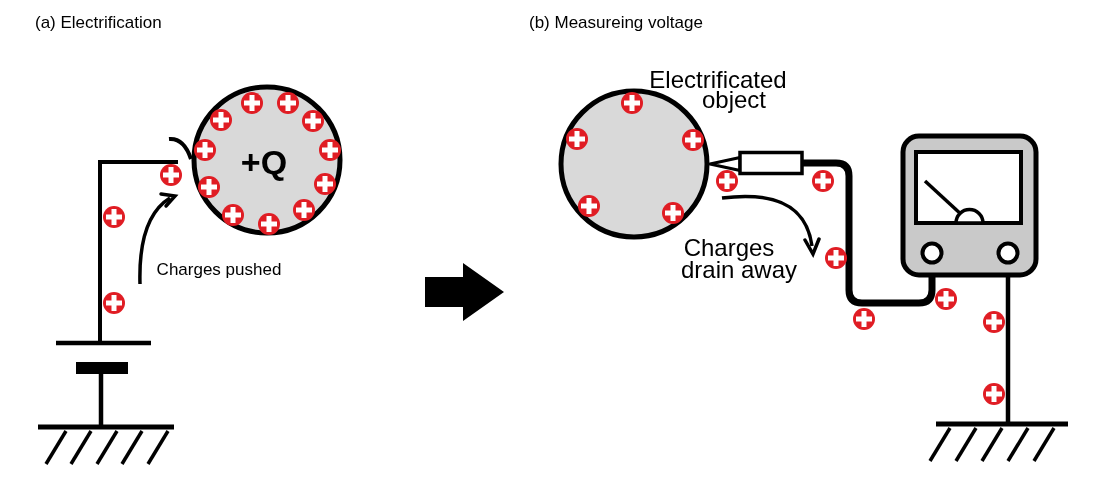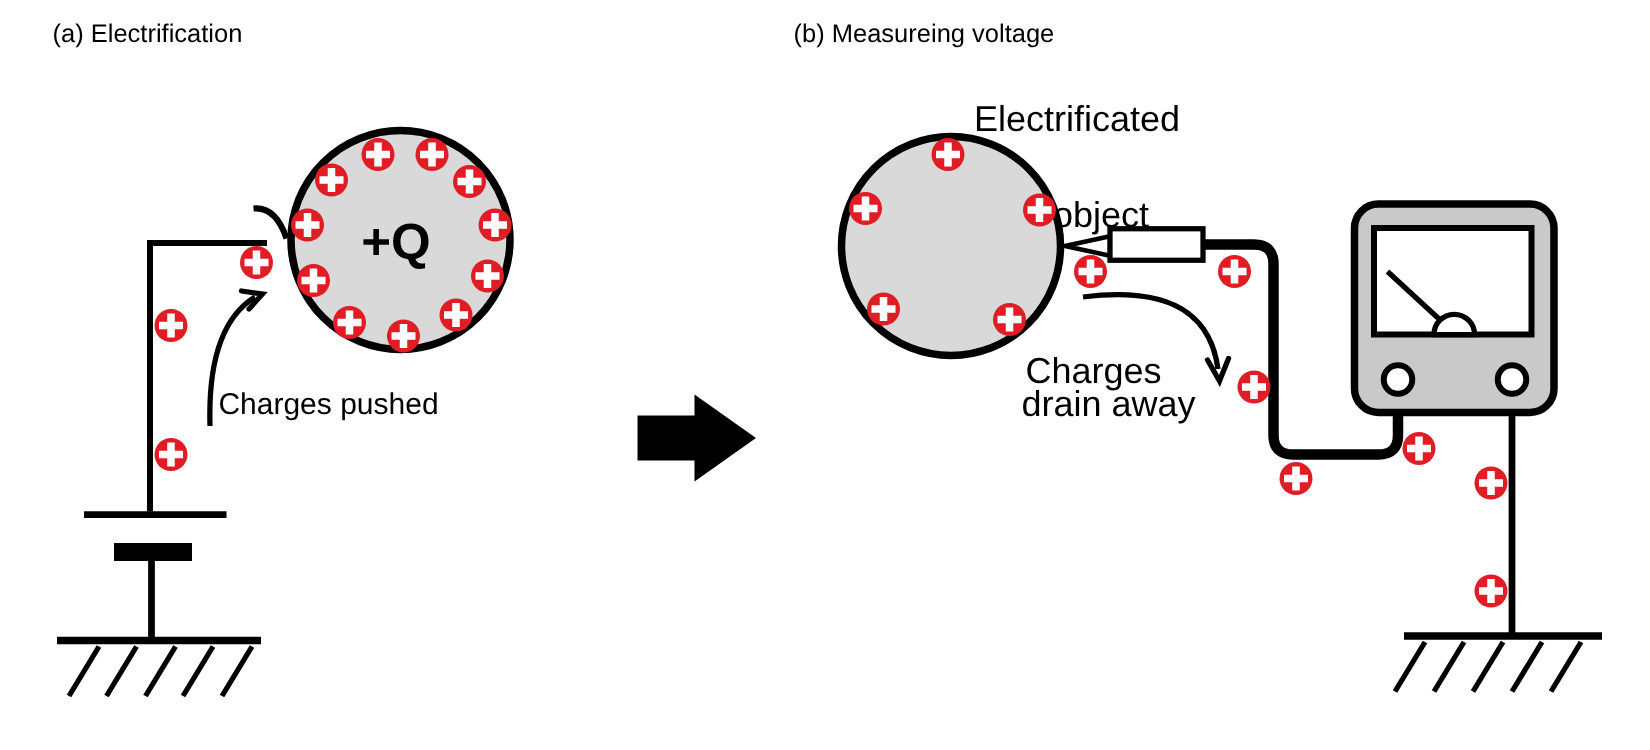--- a/index.html
+++ b/index.html
@@ -16,21 +16,21 @@
   .canvas svg{position:absolute;left:0;top:0;}
   .title{
     position:absolute;font-size:17px;line-height:30px;white-space:nowrap;color:var(--ink);
   }
   .q-label{
     position:absolute;left:264px;top:162px;transform:translate(-50%,-50%);
     font-size:34px;font-weight:bold;white-space:nowrap;color:var(--ink);
   }
   .label-block{
     position:absolute;transform:translateX(-50%);text-align:center;
-    font-size:20px;line-height:22px;white-space:nowrap;color:var(--ink);
+    font-size:17px;line-height:22px;white-space:nowrap;color:var(--ink);
   }
   .label-line{
     position:absolute;transform:translateX(-50%);
     font-size:24px;line-height:22px;white-space:nowrap;color:var(--ink);
   }
   .charges-layer{position:absolute;left:0;top:0;width:1100px;height:500px;pointer-events:none;}
   .charge{
     position:absolute;width:22px;height:22px;border-radius:50%;
     background:var(--charge-red);
   }
@@ -102,21 +102,21 @@
   <div class="title" style="left:35px;top:8px;">(a) Electrification</div>
   <div class="title" style="left:529px;top:8px;">(b) Measureing voltage</div>
 
   <div class="q-label">+Q</div>
 
   <div class="label-block" style="left:219px;top:259px;">
     <div>Charges pushed</div>
   </div>
 
   <div class="label-line" style="left:718px;top:69px;">Electrificated</div>
-  <div class="label-line" style="left:734px;top:89px;margin-top:44px;">object</div>
+  <div class="label-line" style="left:734px;top:89px;">object</div>
 
   <div class="label-line" style="left:729px;top:237px;text-align:center;">Charges</div>
   <div class="label-line" style="left:739px;top:259px;">drain away</div>
 
   <div class="charges-layer">
       <div class="charge" style="left: 241px; top: 92px;"></div>
       <div class="charge" style="left: 277px; top: 92px;"></div>
       <div class="charge" style="left: 210px; top: 109px;"></div>
       <div class="charge" style="left: 302px; top: 110px;"></div>
       <div class="charge" style="left: 194px; top: 139px;"></div>

